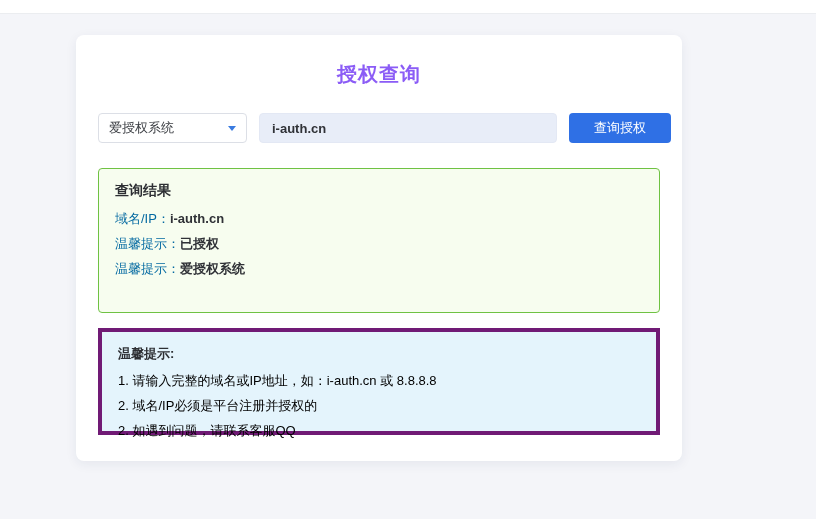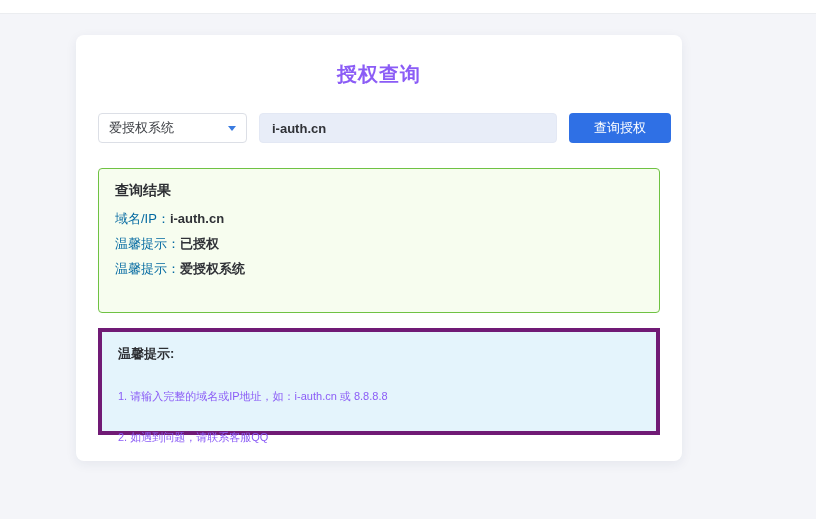--- a/index.html
+++ b/index.html
@@ -114,23 +114,23 @@
     border-radius: 0;
     padding: 13px 16px 14px 16px;
     height: 107px;
   }
   .tips-title {
     font-size: 13px;
     font-weight: bold;
     color: #2d2f33;
   }
   .tip-item {
-    margin-top: 26px;
-    font-size: 11px;
-    color: #8b5cf6;
+    margin-top: 10px;
+    font-size: 13px;
+    color: #000000;
     line-height: 15px;
   }
 </style>
 </head>
 <body>
 
 <div class="topbar"></div>
 
 <div class="card">
 
@@ -154,16 +154,17 @@
       <span class="result-label">温馨提示：</span><span class="result-value">已授权</span>
     </div>
     <div class="result-row">
       <span class="result-label">温馨提示：</span><span class="result-value">爱授权系统</span>
     </div>
   </div>
 
   <div class="tips-panel">
     <div class="tips-title">温馨提示:</div>
     <div class="tip-item">1. 请输入完整的域名或IP地址，如：i-auth.cn 或 8.8.8.8</div>
+    <div class="tip-item">2. 域名/IP必须是平台注册并授权的</div>
     <div class="tip-item">2. 如遇到问题，请联系客服QQ</div>
   </div>
 
 </div>
 
 </body></html>

